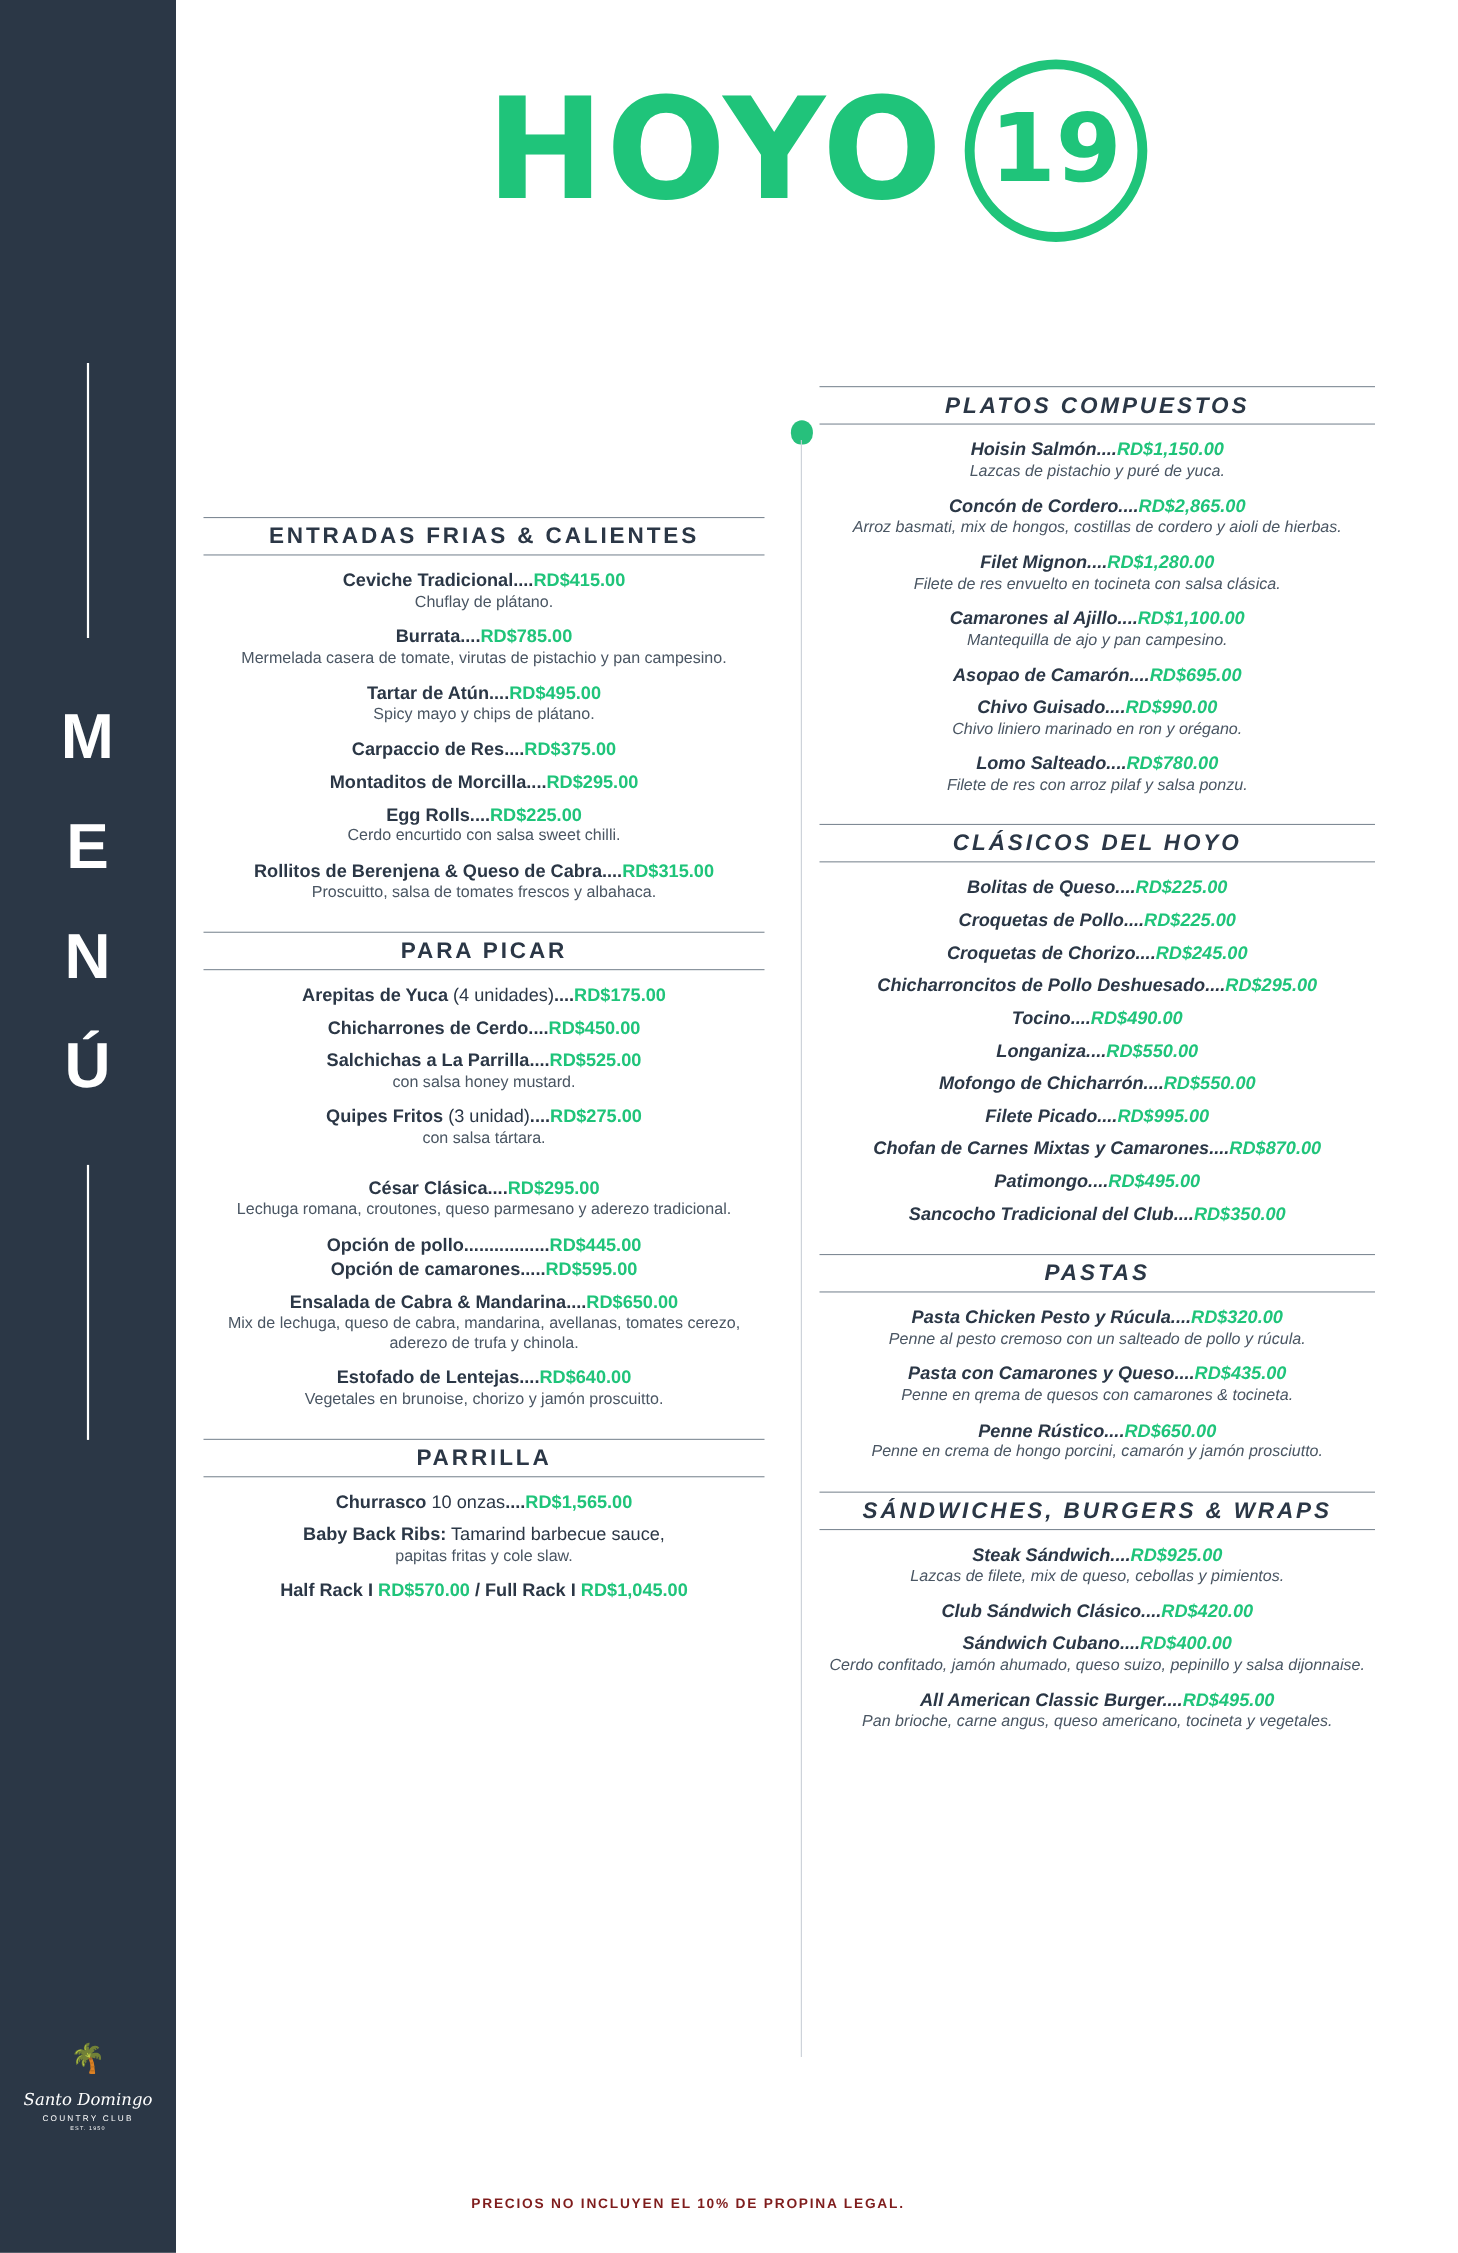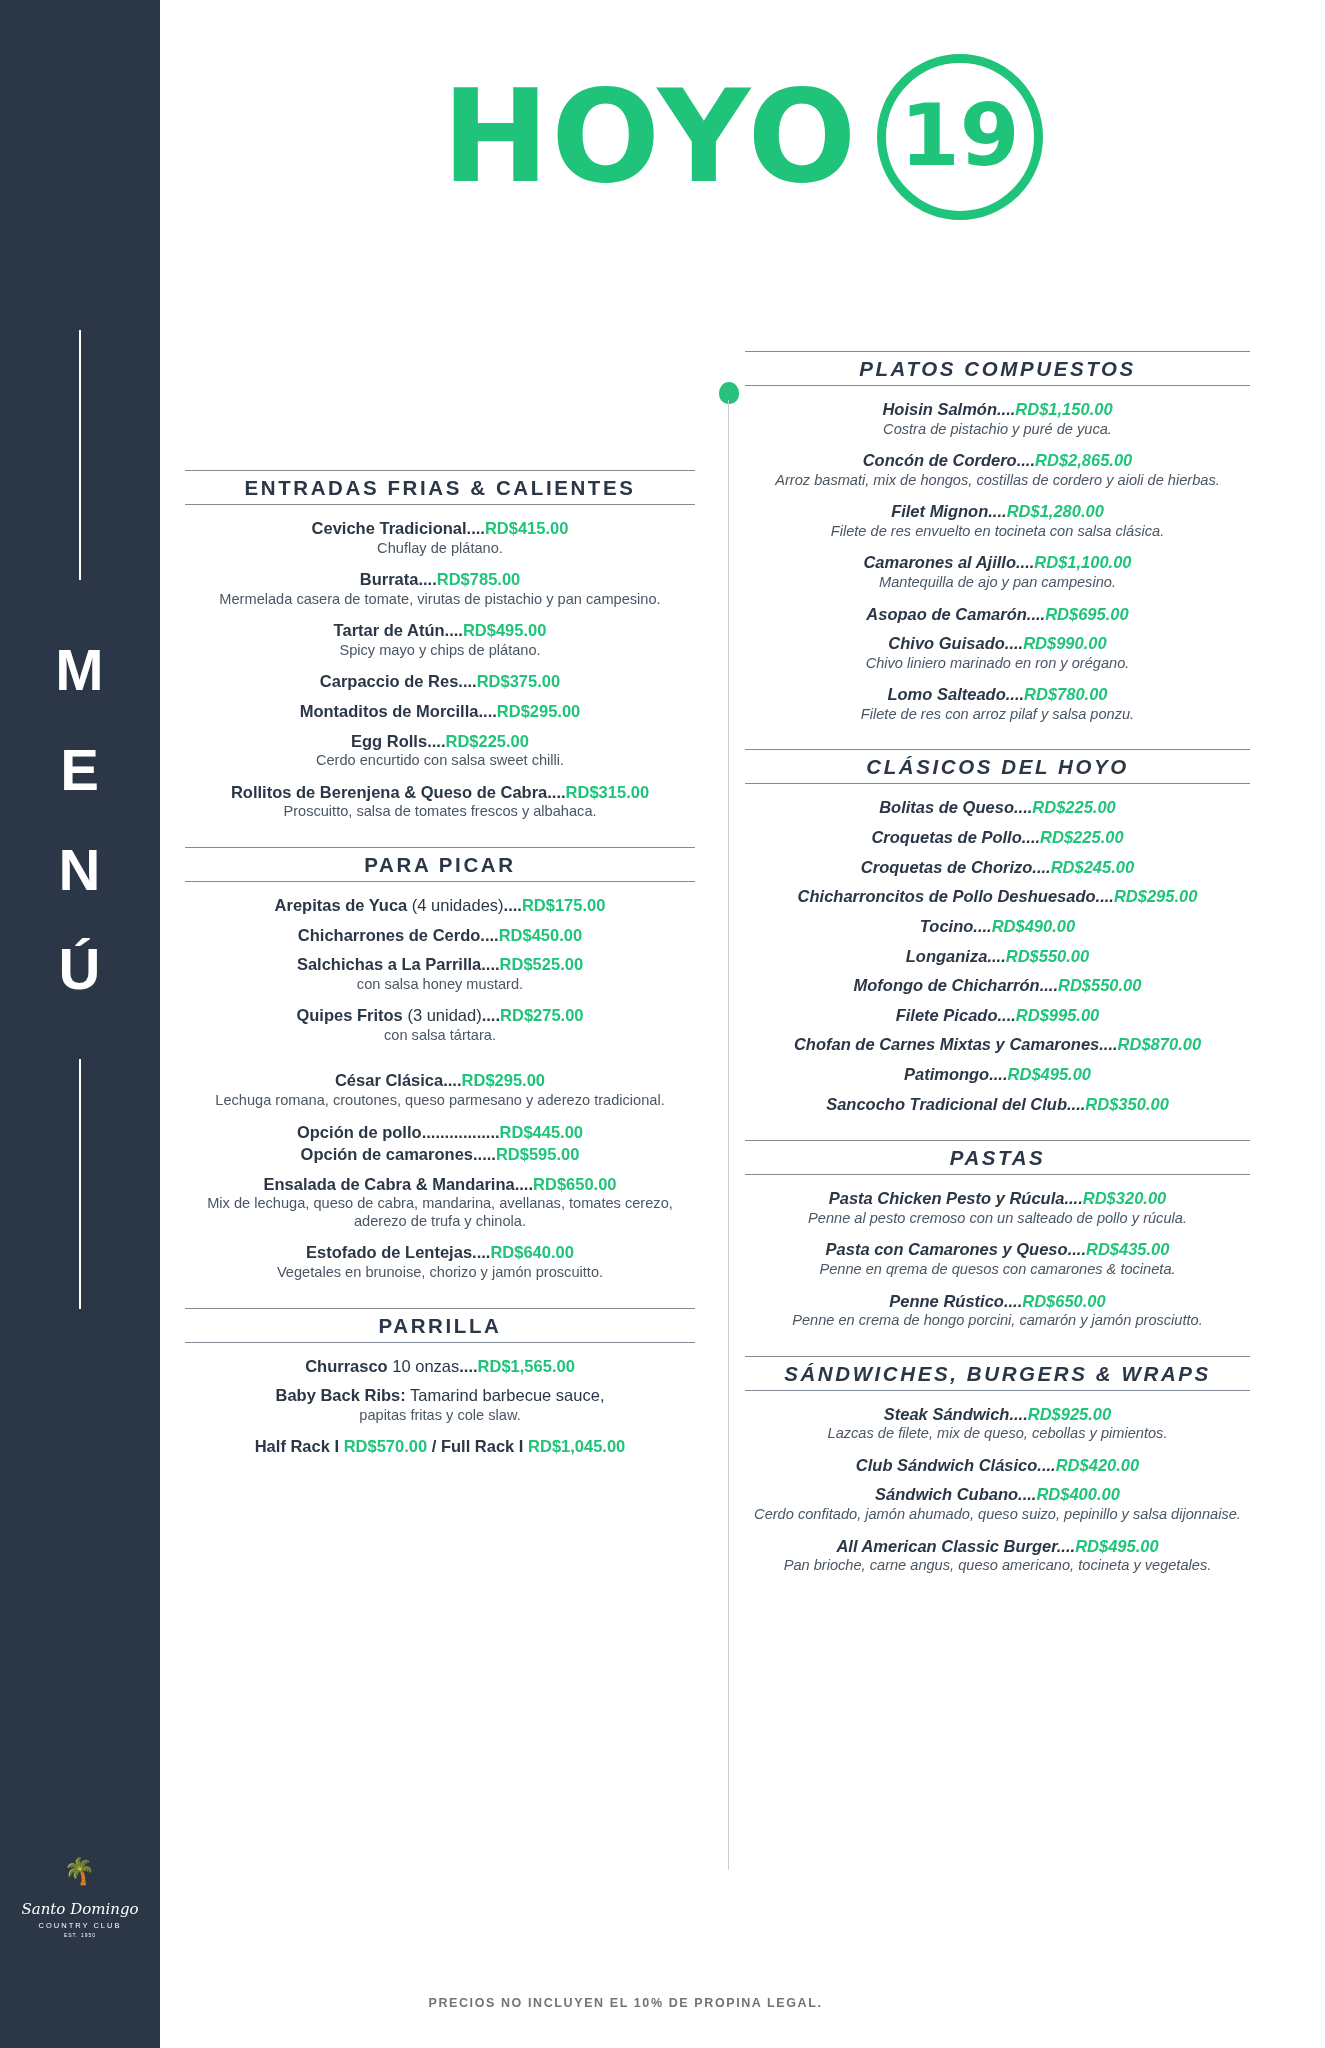--- a/index.html
+++ b/index.html
@@ -216,21 +216,21 @@
   .sub-lines {
     margin-top: 2px;
   }
 
   .footer-note {
     position: absolute;
     left: 160px;
     bottom: 38px;
     width: 931px;
     text-align: center;
-    color: #737373;
+    color: #7f1d1d;
     font-size: 12.5px;
     letter-spacing: 1.6px;
     font-weight: bold;
   }
 </style>
 </head>
 <body>
 
 <div class="page">
 
@@ -355,21 +355,21 @@
     </div>
   <div class="col col-right" id="col-right">
       <div class="section">
         <div class="sec-head">
           <div class="line"></div>
           <div class="title">PLATOS COMPUESTOS</div>
           <div class="line"></div>
         </div>
         <div class="item">
           <div class="name"><span>Hoisin Salmón</span><span class="dots">....</span><span class="price">RD$1,150.00</span></div>
-          <div class="desc">Costra de pistachio y puré de yuca.</div>
+          <div class="desc">Lazcas de pistachio y puré de yuca.</div>
         </div>
         <div class="item">
           <div class="name"><span>Concón de Cordero</span><span class="dots">....</span><span class="price">RD$2,865.00</span></div>
           <div class="desc">Arroz basmati, mix de hongos, costillas de cordero y aioli de hierbas.</div>
         </div>
         <div class="item">
           <div class="name"><span>Filet Mignon</span><span class="dots">....</span><span class="price">RD$1,280.00</span></div>
           <div class="desc">Filete de res envuelto en tocineta con salsa clásica.</div>
         </div>
         <div class="item">

